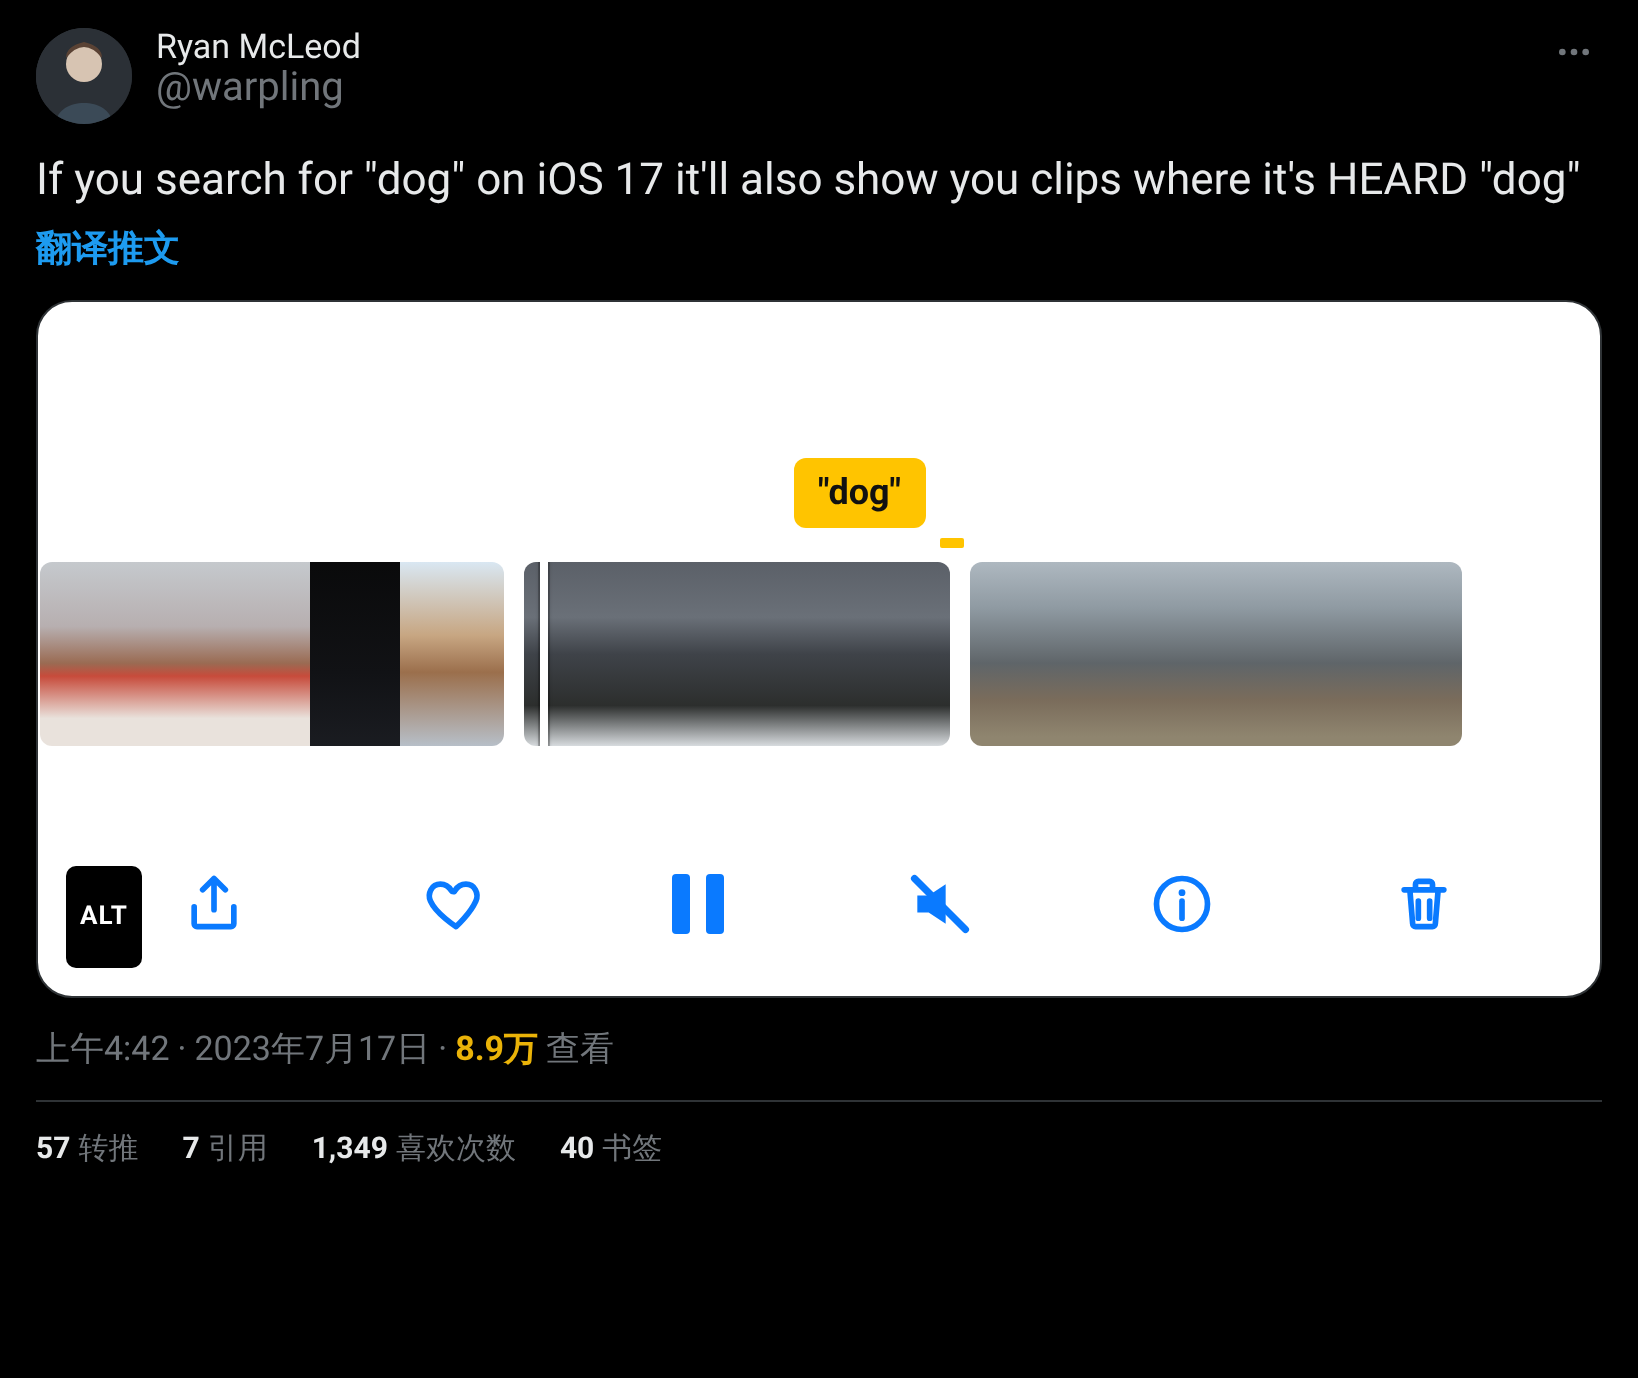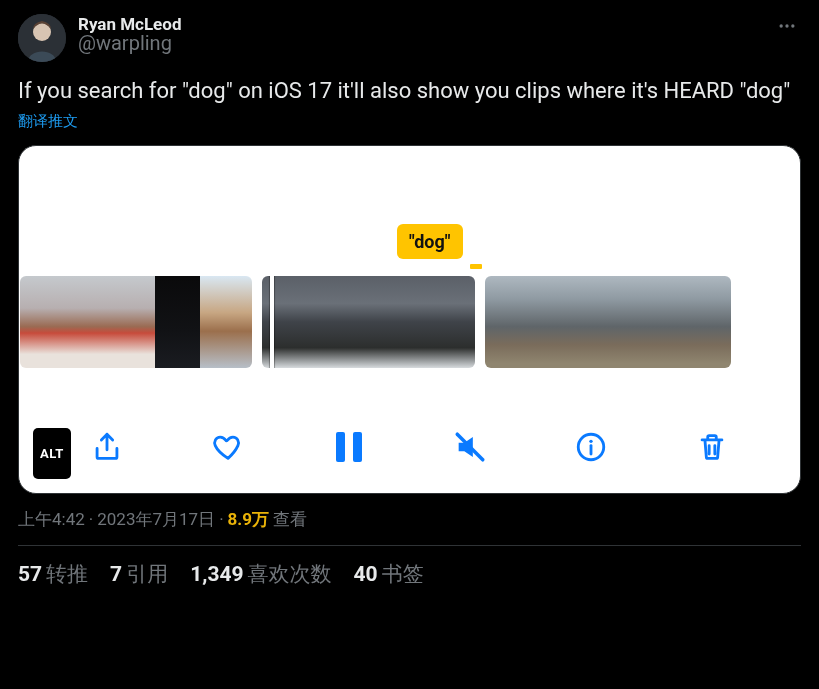--- a/index.html
+++ b/index.html
@@ -2,26 +2,26 @@
 <html><head>
 <meta charset="utf-8">
 <style>
   * { margin: 0; padding: 0; box-sizing: border-box; }
   html, body { width: 819px; height: 689px; background: #000; font-family: -apple-system, BlinkMacSystemFont, "Segoe UI", Roboto, Helvetica, Arial, sans-serif; color: #e7e9ea; overflow: hidden; }
   .tweet { padding: 14px 18px 10px 18px; }
   .header { display: flex; align-items: flex-start; }
   .avatar { width: 48px; height: 48px; border-radius: 50%; background: linear-gradient(135deg,#394048,#1b1e22); flex: 0 0 48px; overflow: hidden; position: relative; }
   .avatar svg { width: 48px; height: 48px; display: block; }
   .who { margin-left: 12px; flex: 1 1 auto; }
-  .display-name { font-weight: 700; font-size: 17px; line-height: 20px; color: #e7e9ea; }
+  .display-name { font-weight: 400; font-size: 17px; line-height: 20px; color: #e7e9ea; }
   .handle { font-size: 20px; line-height: 18px; color: #71767b; }
   .more { flex: 0 0 auto; color: #71767b; padding: 2px 4px; }
   .more svg { width: 20px; height: 20px; }
   .body-text { margin-top: 14px; font-size: 22px; line-height: 30px; color: #e7e9ea; font-weight: 400; }
-  .translate { margin-top: 6px; font-size: 15px; color: #1d9bf0; }
+  .translate { margin-top: 6px; font-size: 18px; color: #1d9bf0; font-weight: bold; }
   .media { margin-top: 14px; width: 783px; height: 349px; background: #fff; border: 1px solid #2f3336; border-radius: 18px; position: relative; overflow: hidden; }
   .tag { position: absolute; left: 378px; top: 78px; background: #ffc400; color: #111; font-weight: 700; font-size: 18px; padding: 7px 12px; border-radius: 6px; }
   .scrub-marker { position: absolute; left: 451px; top: 118px; width: 12px; height: 5px; background: #ffc400; border-radius: 1px; }
   .alt-badge { position: absolute; left: 14px; bottom: 14px; background: #000; color: #fff; font-weight: 700; font-size: 13px; padding: 18px 7px; border-radius: 5px; letter-spacing: 0.5px; }
   .timeline { position: absolute; left: 0; right: 0; top: 130px; height: 92px; display: flex; gap: 10px; padding: 0 1px; }
   .clip { display: flex; border-radius: 6px; overflow: hidden; flex: 0 0 auto; }
   .frame { height: 92px; }
   .clip1 .frame { width: 45px; background: linear-gradient(180deg,#c5c9cd 0%, #b7afb0 35%, #9a6b53 55%, #c74b3b 62%, #e9e2dc 85%); }
   .clip1 .frame:nth-child(4) { background: linear-gradient(180deg,#0a0a0b 0%, #111215 60%, #1a1c21 100%); }
   .clip1 .frame:nth-child(5) { width: 52px; background: linear-gradient(180deg,#d9e7f2 0%, #c7a682 40%, #9b6f4c 60%, #b7bfc8 100%); }
@@ -30,21 +30,21 @@
   .playhead { position: absolute; left: 8px; top: -3px; bottom: -3px; width: 4px; background: #fff; border-radius: 3px; box-shadow: 0 0 0 1px rgba(0,0,0,0.2), 0 0 2px rgba(0,0,0,0.4); }
   .clip3 .frame { width: 41px; background: linear-gradient(180deg,#aeb8c0 0%, #8f9aa2 25%, #5f6569 55%, #7a6c5b 75%, #8f856f 95%); }
   .toolbar { position: absolute; left: 0; right: 0; bottom: 0; height: 92px; display: flex; align-items: center; justify-content: space-around; padding: 0 28px; }
   .tbtn { width: 38px; height: 38px; display: flex; align-items: center; justify-content: center; color: #0a7aff; }
   .tbtn svg { width: 34px; height: 34px; stroke: #0a7aff; fill: none; stroke-width: 2; }
   .pause-bars { display: flex; gap: 8px; }
   .pause-bars div { width: 9px; height: 30px; background: #0a7aff; border-radius: 2px; }
   .meta { margin-top: 14px; color: #71767b; font-size: 17px; display: flex; align-items: baseline; gap: 4px; }
   .meta .views-num { color: #eab308; font-weight: 700; }
   .divider { border: none; border-top: 1px solid #2f3336; margin-top: 14px; }
-  .stats { margin-top: 14px; display: flex; gap: 22px; font-size: 21px; color: #71767b; }
+  .stats { margin-top: 14px; display: flex; gap: 22px; font-size: 15px; color: #71767b; }
   .stats .num { color: #e7e9ea; font-weight: 700; margin-right: 4px; }
 </style>
 </head>
 <body>
 
 <div class="tweet">
 
   <div class="header">
     <div class="avatar">
       <svg viewBox="0 0 48 48">

